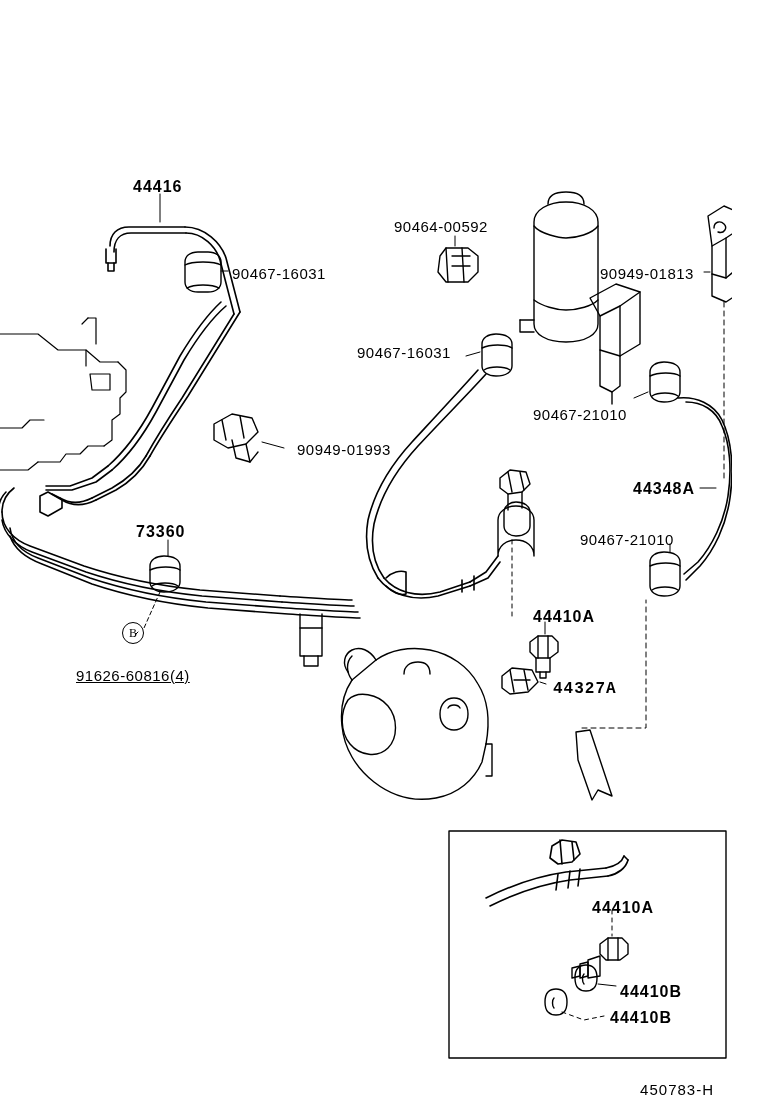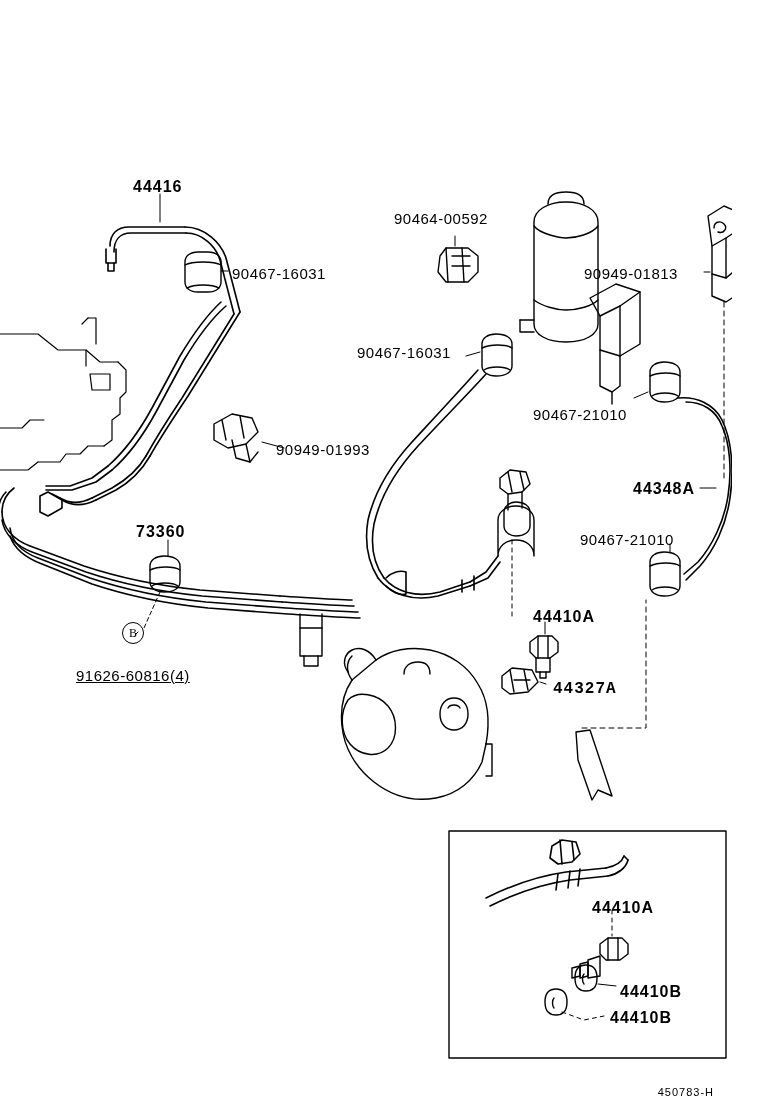--- a/index.html
+++ b/index.html
@@ -35,21 +35,21 @@
   .label.bold {
     font-weight: bold;
     font-size: 16px;
     letter-spacing: 1px;
   }
   .footer-code {
     position: absolute;
     right: 18px;
     bottom: 14px;
     font-family: "Liberation Sans", sans-serif;
-    font-size: 11px;
+    font-size: 15px;
     letter-spacing: 1px;
     color: #000000;
   }
   .circle-b {
     position: absolute;
     width: 20px;
     height: 20px;
     border: 1.4px solid #000;
     border-radius: 50%;
     font-size: 12px;
@@ -356,25 +356,25 @@
       </g>
       <g stroke-width="1" stroke-dasharray="4 4">
         <path d="M562 1012 L584 1020 L604 1016"></path>
       </g>
 
     </g>
   </svg>
 
   <div class="label bold" style="left:133px; top:178px;">44416</div>
   <div class="label" style="left:232px; top:265px;">90467-16031</div>
-  <div class="label" style="left:394px; top:210px;">90464-00592</div>
-  <div class="label" style="left:584px; top:265px;">90949-01813</div>
+  <div class="label" style="left:394px; top:218px;">90464-00592</div>
+  <div class="label" style="left:600px; top:265px;">90949-01813</div>
   <div class="label" style="left:357px; top:344px;">90467-16031</div>
   <div class="label" style="left:533px; top:406px;">90467-21010</div>
-  <div class="label" style="left:276px; top:441px;">90949-01993</div>
+  <div class="label" style="left:297px; top:441px;">90949-01993</div>
   <div class="label bold" style="left:633px; top:480px;">44348A</div>
   <div class="label bold" style="left:136px; top:523px;">73360</div>
   <div class="label" style="left:580px; top:531px;">90467-21010</div>
   <div class="label bold" style="left:533px; top:608px;">44410A</div>
   <div class="label bold" style="left:553px; top:680px;font-family:Liberation Mono, monospace;">44327A</div>
   <div class="label" style="left:76px; top:667px;text-decoration:underline;">91626-60816(4)</div>
   <div class="label bold" style="left:592px; top:899px;">44410A</div>
   <div class="label bold" style="left:620px; top:983px;">44410B</div>
   <div class="label bold" style="left:610px; top:1009px;">44410B</div>
 

